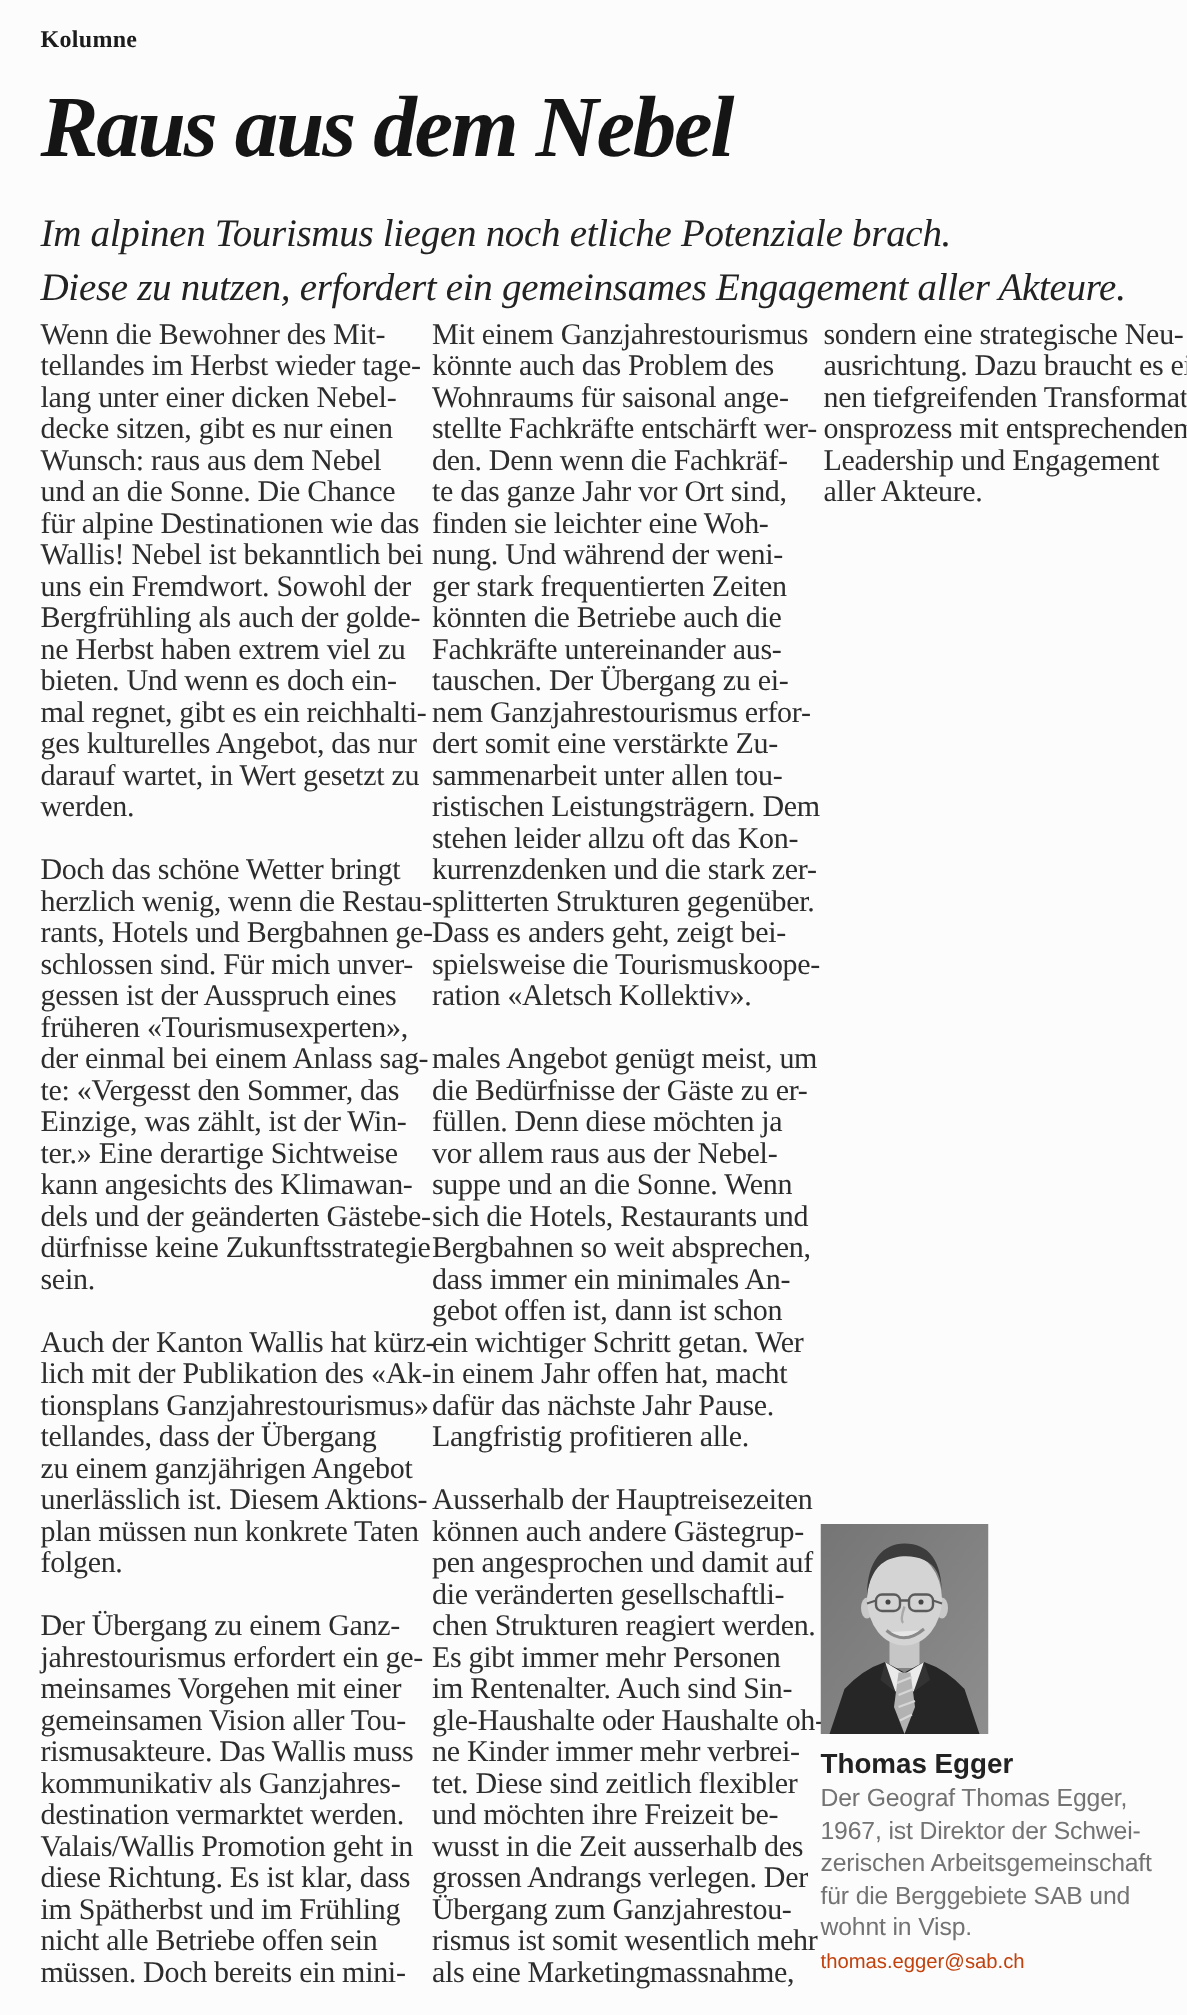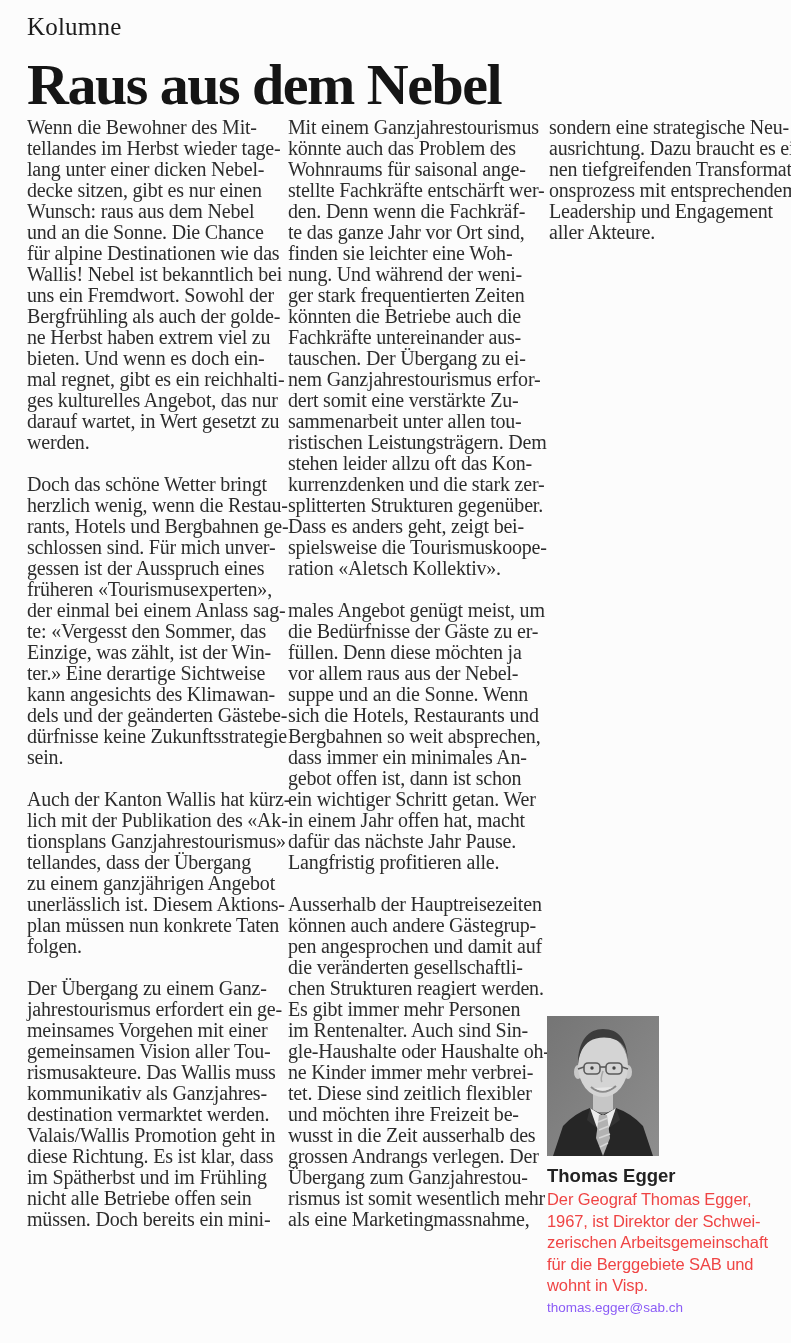--- a/index.html
+++ b/index.html
@@ -10,28 +10,30 @@
     font-family: "Liberation Serif", serif;
     overflow: hidden;
   }
   .page {
     position: relative;
     width: 791px; height: 1343px;
     padding: 12px 0 0 27px;
     box-sizing: border-box;
   }
   .kicker {
-    font-size: 25px;
+    font-size: 16px;
     line-height: 30px;
     color: #1c1c1c;
     letter-spacing: 0.2px;
+    font-weight: bold;
   }
   .title {
     margin: 14px 0 0 0;
     font-family: "Liberation Serif", serif;
+    font-style: italic;
     font-weight: bold;
     font-size: 58px;
     line-height: 58px;
     letter-spacing: -1.5px;
     color: #151515;
     white-space: pre;
   }
   .subtitle {
     margin-top: 24px;
     font-style: italic;
@@ -74,42 +76,44 @@
     margin-top: 9px;
     font-weight: bold;
     font-size: 18.5px;
     line-height: 22px;
     color: #222222;
   }
   .author-bio {
     margin-top: 2px;
     font-size: 16.5px;
     line-height: 21.5px;
-    color: #ef4444;
+    color: #737373;
     white-space: pre;
     letter-spacing: -0.1px;
   }
   .author-email {
     display: block;
     margin-top: 2px;
     font-size: 13.5px;
     line-height: 18px;
-    color: #8b5cf6;
+    color: #c2410c;
     text-decoration: none;
   }
 </style>
 </head>
 <body>
 
 <div class="page">
 
   <div class="kicker">Kolumne</div>
 
   <h1 class="title">Raus aus dem Nebel</h1>
 
+  <div class="subtitle">Im alpinen Tourismus liegen noch etliche Potenziale brach.
+Diese zu nutzen, erfordert ein gemeinsames Engagement aller Akteure.</div>
 
   <div class="columns">
     <div class="col">
       <p>Wenn die Bewohner des Mit-
 tellandes im Herbst wieder tage-
 lang unter einer dicken Nebel-
 decke sitzen, gibt es nur einen
 Wunsch: raus aus dem Nebel
 und an die Sonne. Die Chance
 für alpine Destinationen wie das

